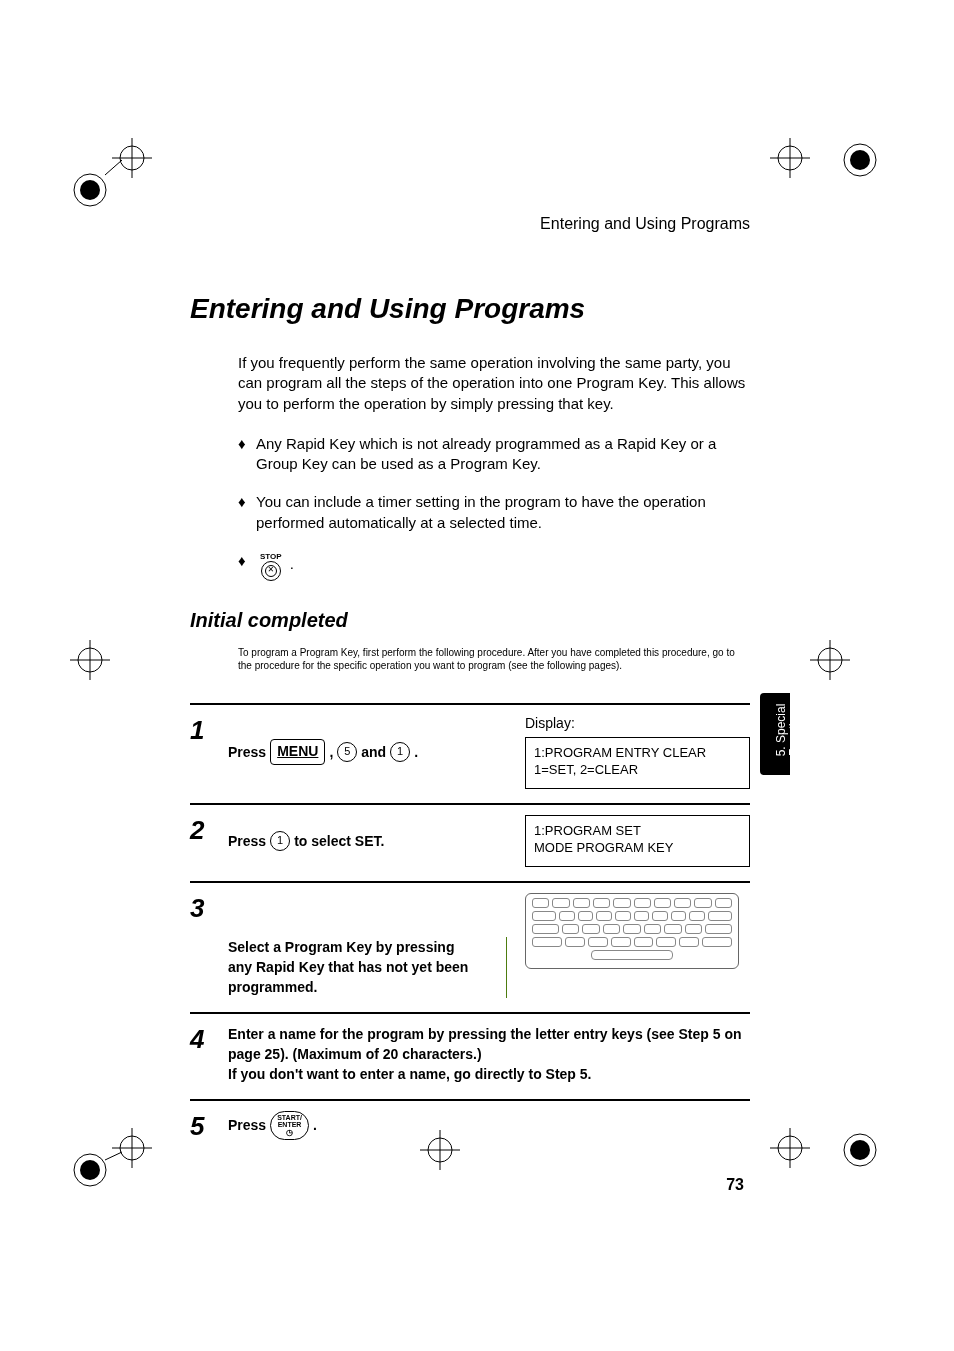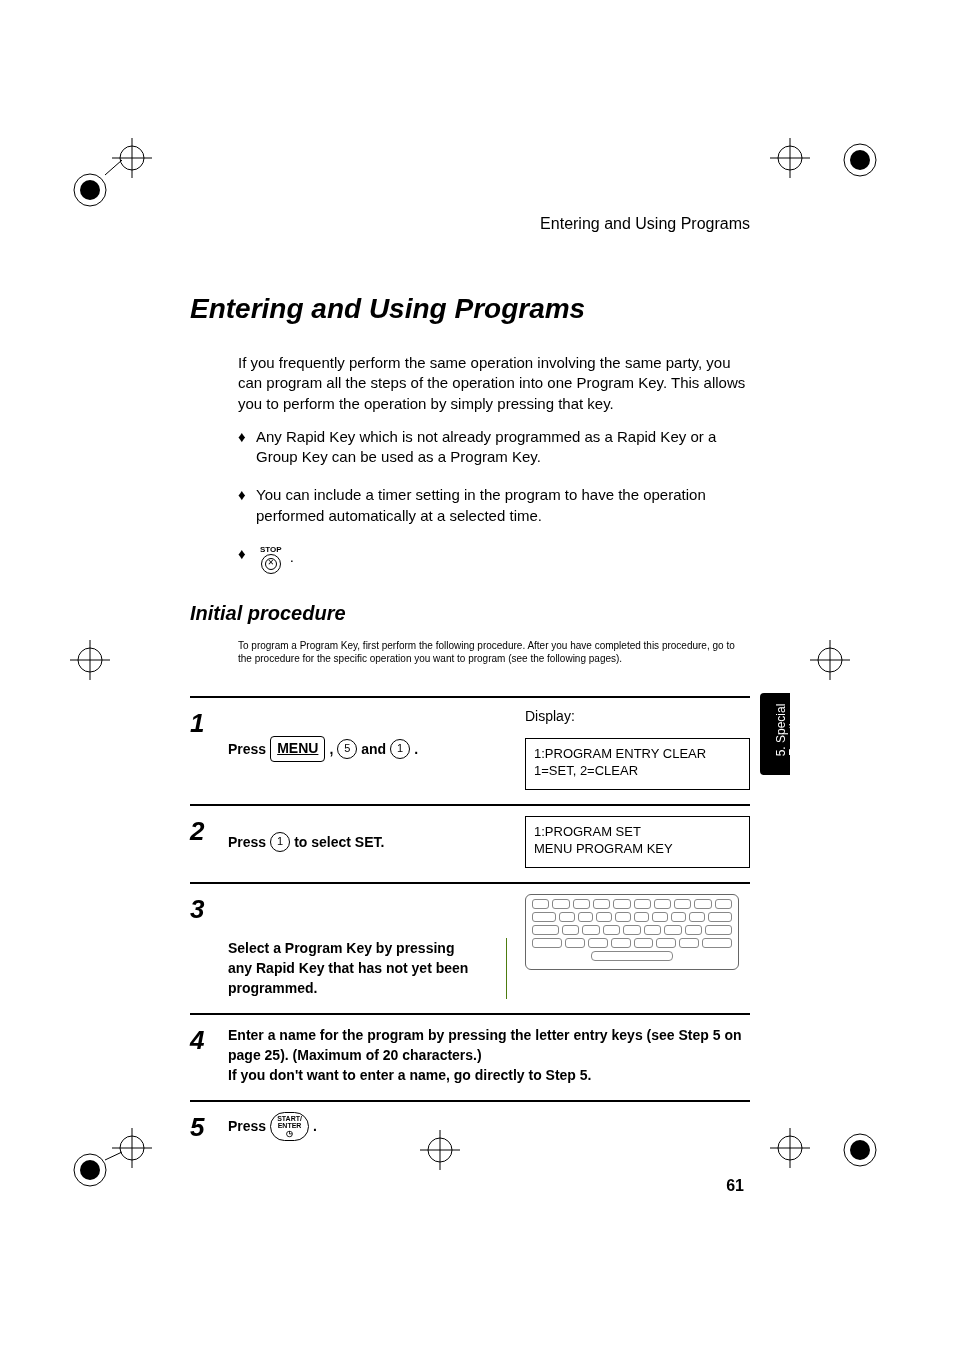--- a/index.html
+++ b/index.html
@@ -27,21 +27,21 @@
   .main-title {
     font-size: 28px;
     font-weight: bold;
     font-style: italic;
     margin-bottom: 28px;
   }
   .intro {
     font-size: 15px;
     line-height: 1.35;
     margin-left: 48px;
-    margin-bottom: 13px;
+    margin-bottom: 20px;
   }
   .bullets {
     margin-left: 48px;
   }
   .bullet {
     display: flex;
     font-size: 15px;
     line-height: 1.35;
     margin-bottom: 18px;
   }
@@ -137,21 +137,21 @@
   }
   .step .left.block {
     display: block;
   }
   .step .right {
     width: 225px;
     flex: 0 0 225px;
   }
   .disp-label {
     font-size: 14px;
-    margin-bottom: 14px;
+    margin-bottom: 6px;
   }
   .disp-box {
     border: 1px solid #000;
     padding: 6px 8px;
     font-size: 13px;
     line-height: 1.35;
     min-height: 38px;
   }
   .keypad {
     border: 1px solid #666;
@@ -360,21 +360,21 @@
           <span class="lbl">STOP</span>
           <span class="circ">
               <span class="inner">✕</span>
             </span>
         </span>
         <span>.</span>
       </div>
     </div>
   </div>
 
-  <div class="sub-title">Initial procedure</div>
+  <div class="sub-title">Initial completed</div>
   <div class="sub-intro">To program a Program Key, first perform the following procedure. After you have completed this procedure, go to the procedure for the specific operation you want to program (see the following pages).</div>
 
   <div class="steps">
 
     <div class="step">
       <div class="num">1</div>
       <div class="body">
         <div class="left">
           <span>Press</span>
           <span class="menu-key"><span>MENU</span></span>
@@ -398,21 +398,21 @@
       <div class="num">2</div>
       <div class="body">
         <div class="left">
           <span>Press</span>
           <span class="round-key">1</span>
           <span>to select SET.</span>
         </div>
         <div class="right">
           <div class="disp-box">
             <div>1:PROGRAM SET</div>
-            <div>MENU PROGRAM KEY</div>
+            <div>MODE PROGRAM KEY</div>
           </div>
         </div>
       </div>
     </div>
 
     <div class="step">
       <div class="num">3</div>
       <div class="body">
         <div class="left block" style="border-right:1px solid #4d7c0f;padding-right:26px;margin-top:44px;">Select a Program Key by pressing any Rapid Key that has not yet been programmed.</div>
         <div class="right">
@@ -488,14 +488,14 @@
             <span>ENTER</span>
             <span class="clock">◷</span>
           </span>
           <span>.</span>
         </div>
       </div>
     </div>
 
   </div>
 
-  <div class="page-num">61</div>
+  <div class="page-num">73</div>
 </div>
 
 </body></html>

